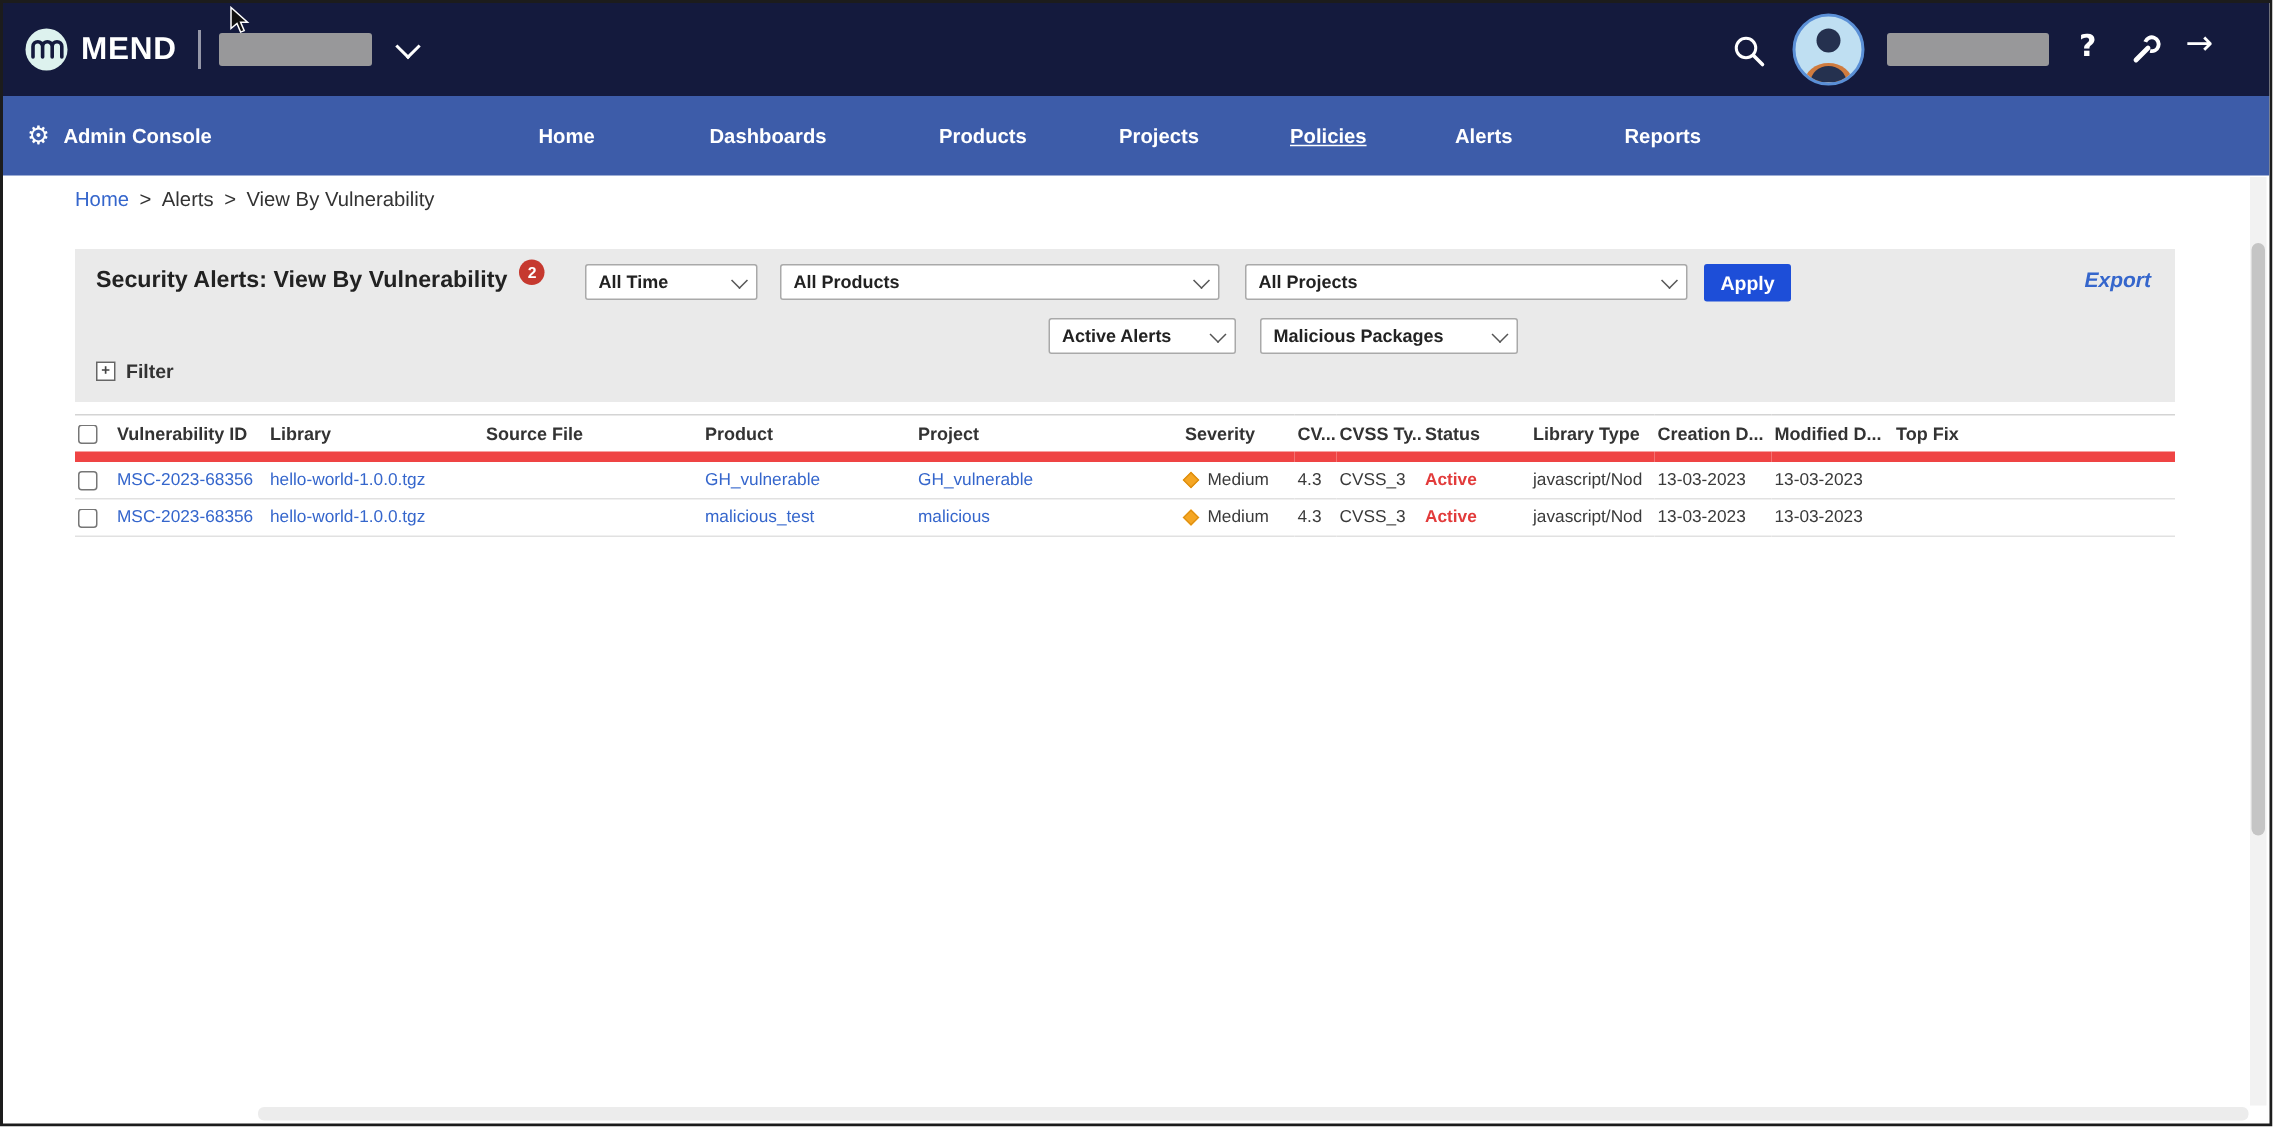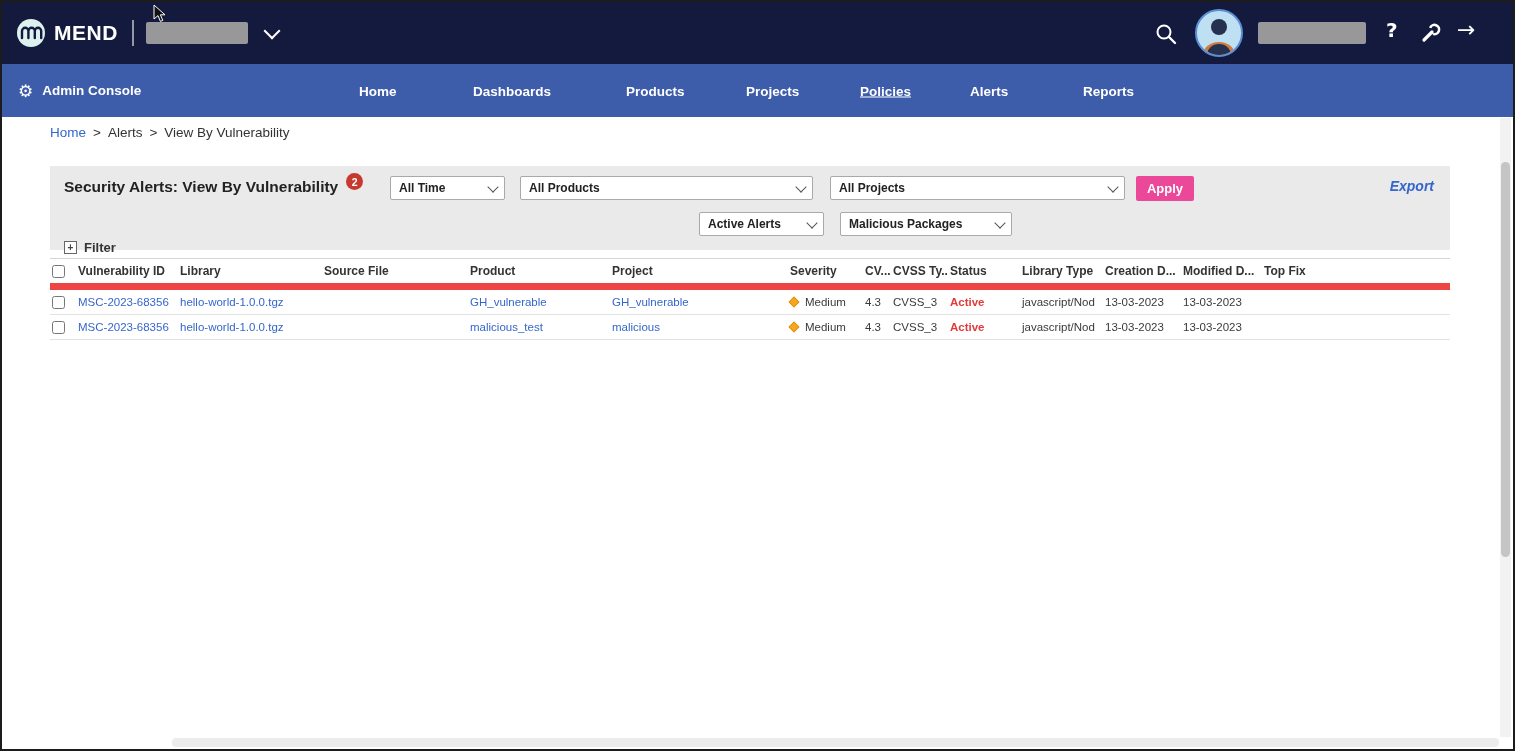--- a/index.html
+++ b/index.html
@@ -28,27 +28,27 @@
   .admin{position:absolute;left:16px;top:50%;transform:translateY(-50%);display:flex;align-items:center;color:#fff;font-weight:bold;font-size:13.5px;cursor:pointer;}
   .admin .gear{font-size:17px;margin-right:9px;}
   .nav-item{position:absolute;top:50%;transform:translateY(-50%);color:#fff;font-weight:bold;font-size:13.5px;cursor:pointer;white-space:nowrap;}
 
   
   .breadcrumb{position:absolute;top:123px;left:48px;display:flex;gap:7px;font-size:13.5px;color:#333;}
   .breadcrumb .link{color:#3566cc;cursor:pointer;}
 
   
   .panel{position:absolute;top:164px;left:48px;width:1400px;}
-  .panel-head{position:relative;height:84px;background:#eaeaea;}
+  .panel-head{position:relative;height:102px;background:#eaeaea;}
   .panel-title-wrap{position:absolute;left:14px;top:9px;display:flex;align-items:flex-start;gap:8px;}
   .panel-title{font-size:15.5px;font-weight:bold;color:#222;line-height:24px;}
   .badge{min-width:17px;height:17px;border-radius:50%;background:#c6392f;color:#fff;font-size:10.5px;font-weight:bold;display:flex;align-items:center;justify-content:center;margin-top:-2px;padding:0 2px;box-sizing:border-box;}
   .sel{position:absolute;height:24px;box-sizing:border-box;background:#fff;border:1px solid #a9a9a9;border-radius:2px;display:flex;align-items:center;padding:0 22px 0 8px;font-size:12px;font-weight:bold;color:#222;cursor:pointer;white-space:nowrap;overflow:hidden;}
   .sel .sel-chev{position:absolute;right:7px;top:8px;width:7px;height:7px;border-right:1.6px solid #555;border-bottom:1.6px solid #555;transform:rotate(45deg);margin-top:-2px;}
-  .apply-btn{position:absolute;left:1086px;top:10px;width:58px;height:25px;background:#ec4899;color:#fff;font-weight:bold;font-size:13px;border:none;border-radius:2px;cursor:pointer;font-family:"Liberation Sans",sans-serif;}
+  .apply-btn{position:absolute;left:1086px;top:10px;width:58px;height:25px;background:#1d4ed8;color:#fff;font-weight:bold;font-size:13px;border:none;border-radius:2px;cursor:pointer;font-family:"Liberation Sans",sans-serif;}
   .export-link{position:absolute;right:16px;top:12px;color:#3566cc;font-weight:bold;font-size:14px;cursor:pointer;font-style:italic;}
   .filter-row{position:absolute;left:14px;top:74px;display:flex;align-items:center;gap:7px;font-size:13px;font-weight:bold;color:#333;cursor:pointer;}
   .plus-box{display:inline-flex;align-items:center;justify-content:center;width:11px;height:11px;border:1px solid #666;font-size:10px;line-height:10px;color:#444;background:#fff;font-weight:bold;}
 
   
   table.alerts{width:100%;border-collapse:collapse;table-layout:fixed;margin-top:8px;}
   table.alerts th{font-size:12px;font-weight:bold;color:#333;text-align:left;padding:5px 2px;border-top:1px solid #d4d4d4;border-bottom:7px solid #ef4444;white-space:nowrap;overflow:hidden;}
   table.alerts td{font-size:11.5px;color:#3a3a3a;padding:5px 2px;border-bottom:1px solid #e1e1e1;white-space:nowrap;overflow:hidden;height:14px;}
   .cell-link{color:#3566cc;cursor:pointer;}
   .sev{display:flex;align-items:center;gap:7px;}

